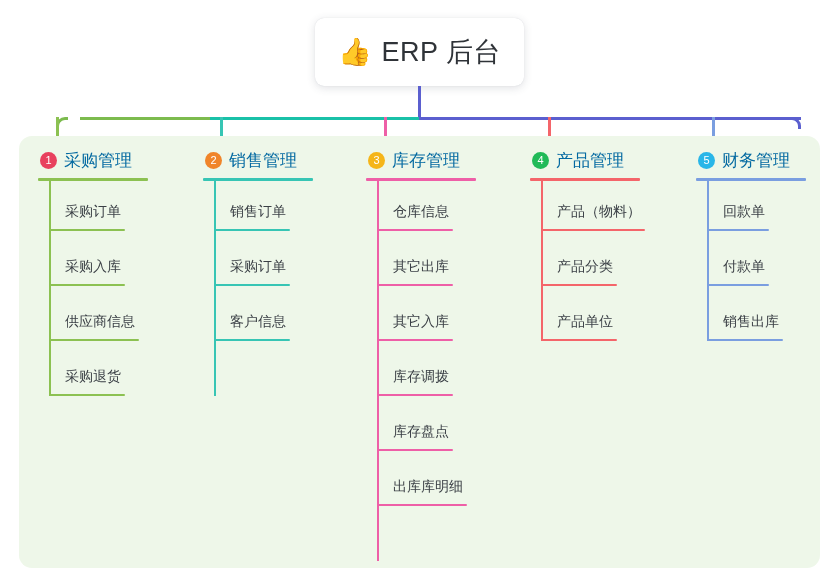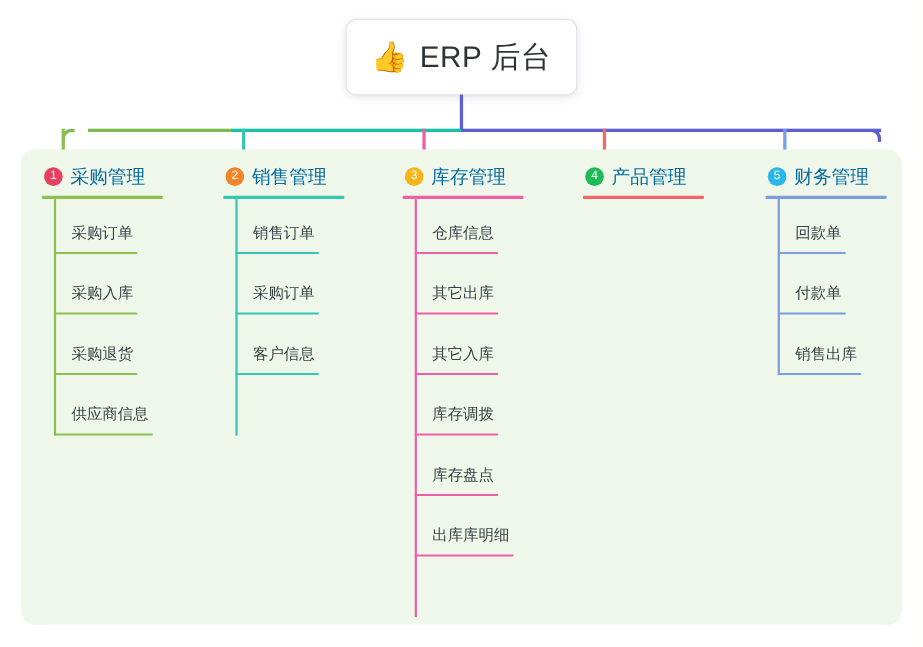--- a/index.html
+++ b/index.html
@@ -203,27 +203,27 @@
           <div class="spine" style="height: 215px; background: rgb(140, 193, 82);"></div>
           <div class="item">
             <span class="item-label">采购订单</span>
             <div class="item-rule" style="width: 76px; background: rgb(140, 193, 82);"></div>
           </div>
           <div class="item">
             <span class="item-label">采购入库</span>
             <div class="item-rule" style="width: 76px; background: rgb(140, 193, 82);"></div>
           </div>
           <div class="item">
+            <span class="item-label">供应商信息</span>
+            <div class="item-rule" style="width: 90px; background: rgb(140, 193, 82);"></div>
+          </div>
+          <div class="item">
             <span class="item-label">采购退货</span>
             <div class="item-rule" style="width: 76px; background: rgb(140, 193, 82);"></div>
           </div>
-          <div class="item">
-            <span class="item-label">供应商信息</span>
-            <div class="item-rule" style="width: 90px; background: rgb(140, 193, 82);"></div>
-          </div>
         </div>
       </div>
       <div class="column" style="left: 203px; width: 148px;">
         <div class="col-head">
           <span class="badge" style="background: rgb(240, 133, 42);">2</span>
           <span class="col-title">销售管理</span>
         </div>
         <div class="head-rule" style="width: 110px; background: rgb(55, 197, 180);"></div>
         <div class="branch">
           <div class="spine" style="height: 215px; background: rgb(55, 197, 180);"></div>
@@ -274,20 +274,35 @@
             <div class="item-rule" style="width: 90px; background: rgb(238, 95, 167);"></div>
           </div>
         </div>
       </div>
       <div class="column" style="left: 530px; width: 155px;">
         <div class="col-head">
           <span class="badge" style="background: rgb(33, 186, 88);">4</span>
           <span class="col-title">产品管理</span>
         </div>
         <div class="head-rule" style="width: 110px; background: rgb(244, 101, 106);"></div>
+        <div class="branch">
+          <div class="spine" style="height: 160px; background: rgb(244, 101, 106);"></div>
+          <div class="item">
+            <span class="item-label">产品（物料）</span>
+            <div class="item-rule" style="width: 104px; background: rgb(244, 101, 106);"></div>
+          </div>
+          <div class="item">
+            <span class="item-label">产品分类</span>
+            <div class="item-rule" style="width: 76px; background: rgb(244, 101, 106);"></div>
+          </div>
+          <div class="item">
+            <span class="item-label">产品单位</span>
+            <div class="item-rule" style="width: 76px; background: rgb(244, 101, 106);"></div>
+          </div>
+        </div>
       </div>
       <div class="column" style="left: 696px; width: 120px;">
         <div class="col-head">
           <span class="badge" style="background: rgb(41, 182, 232);">5</span>
           <span class="col-title">财务管理</span>
         </div>
         <div class="head-rule" style="width: 110px; background: rgb(122, 158, 224);"></div>
         <div class="branch">
           <div class="spine" style="height: 160px; background: rgb(122, 158, 224);"></div>
           <div class="item">

